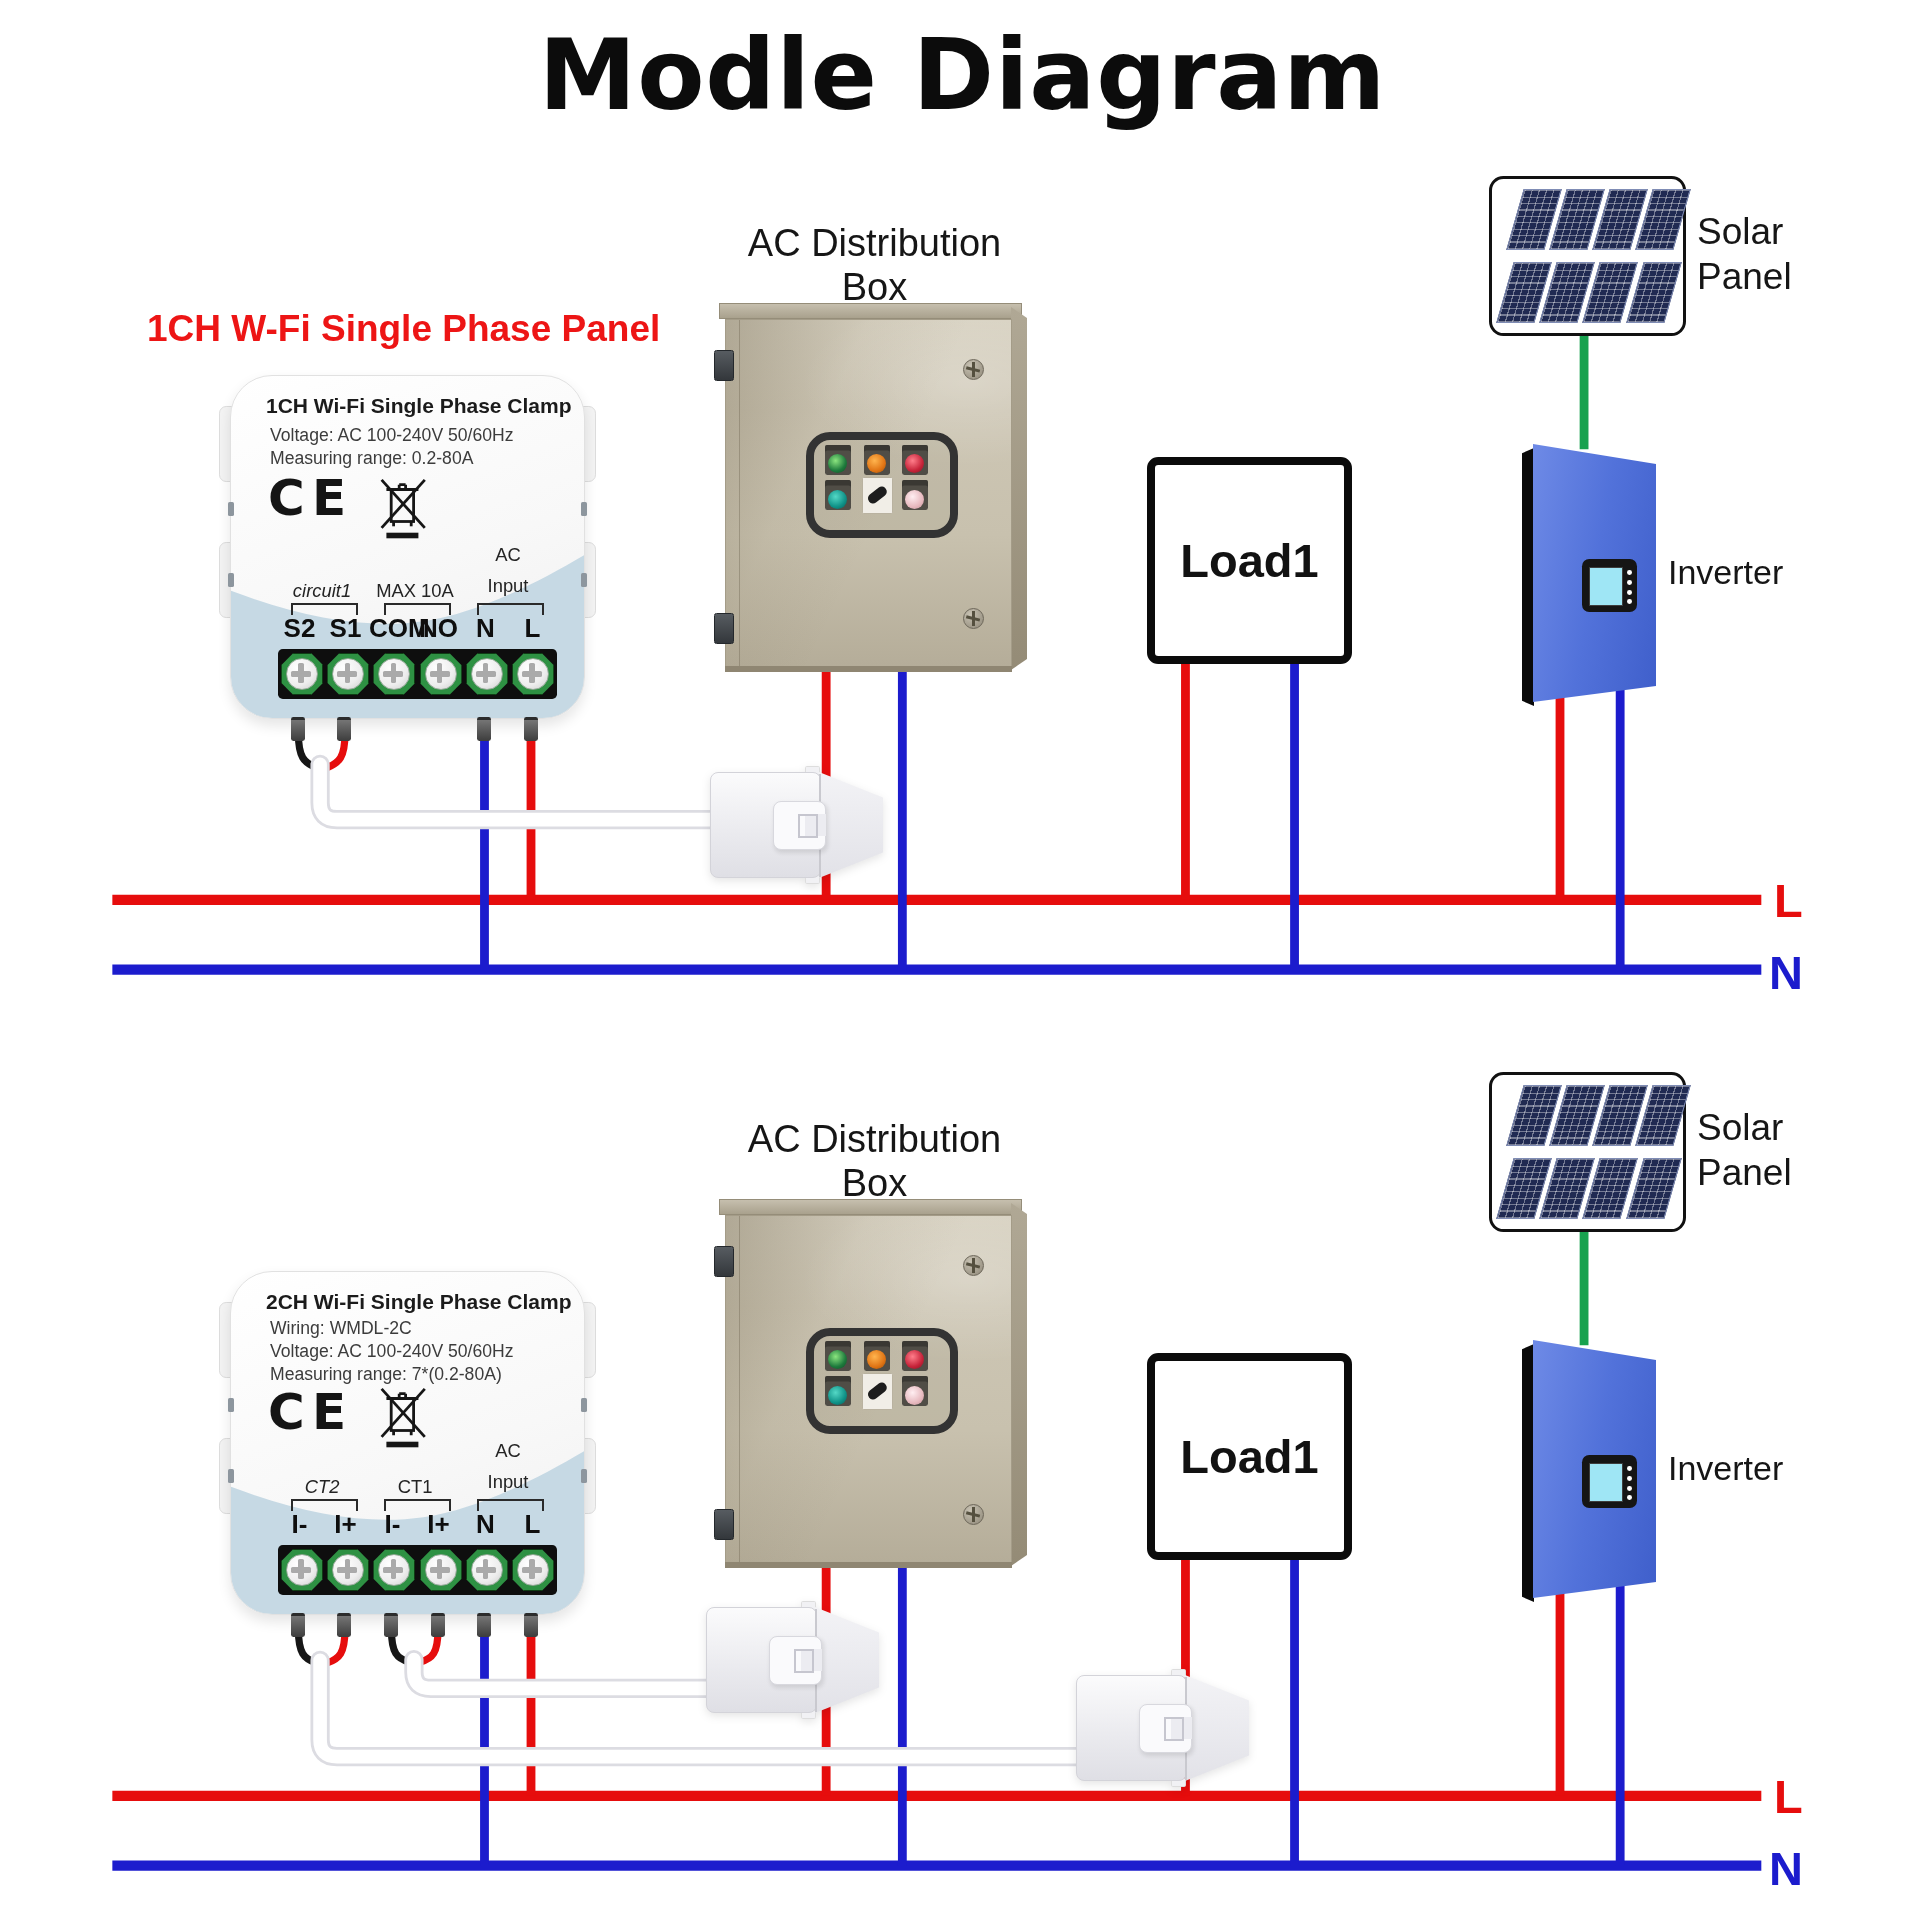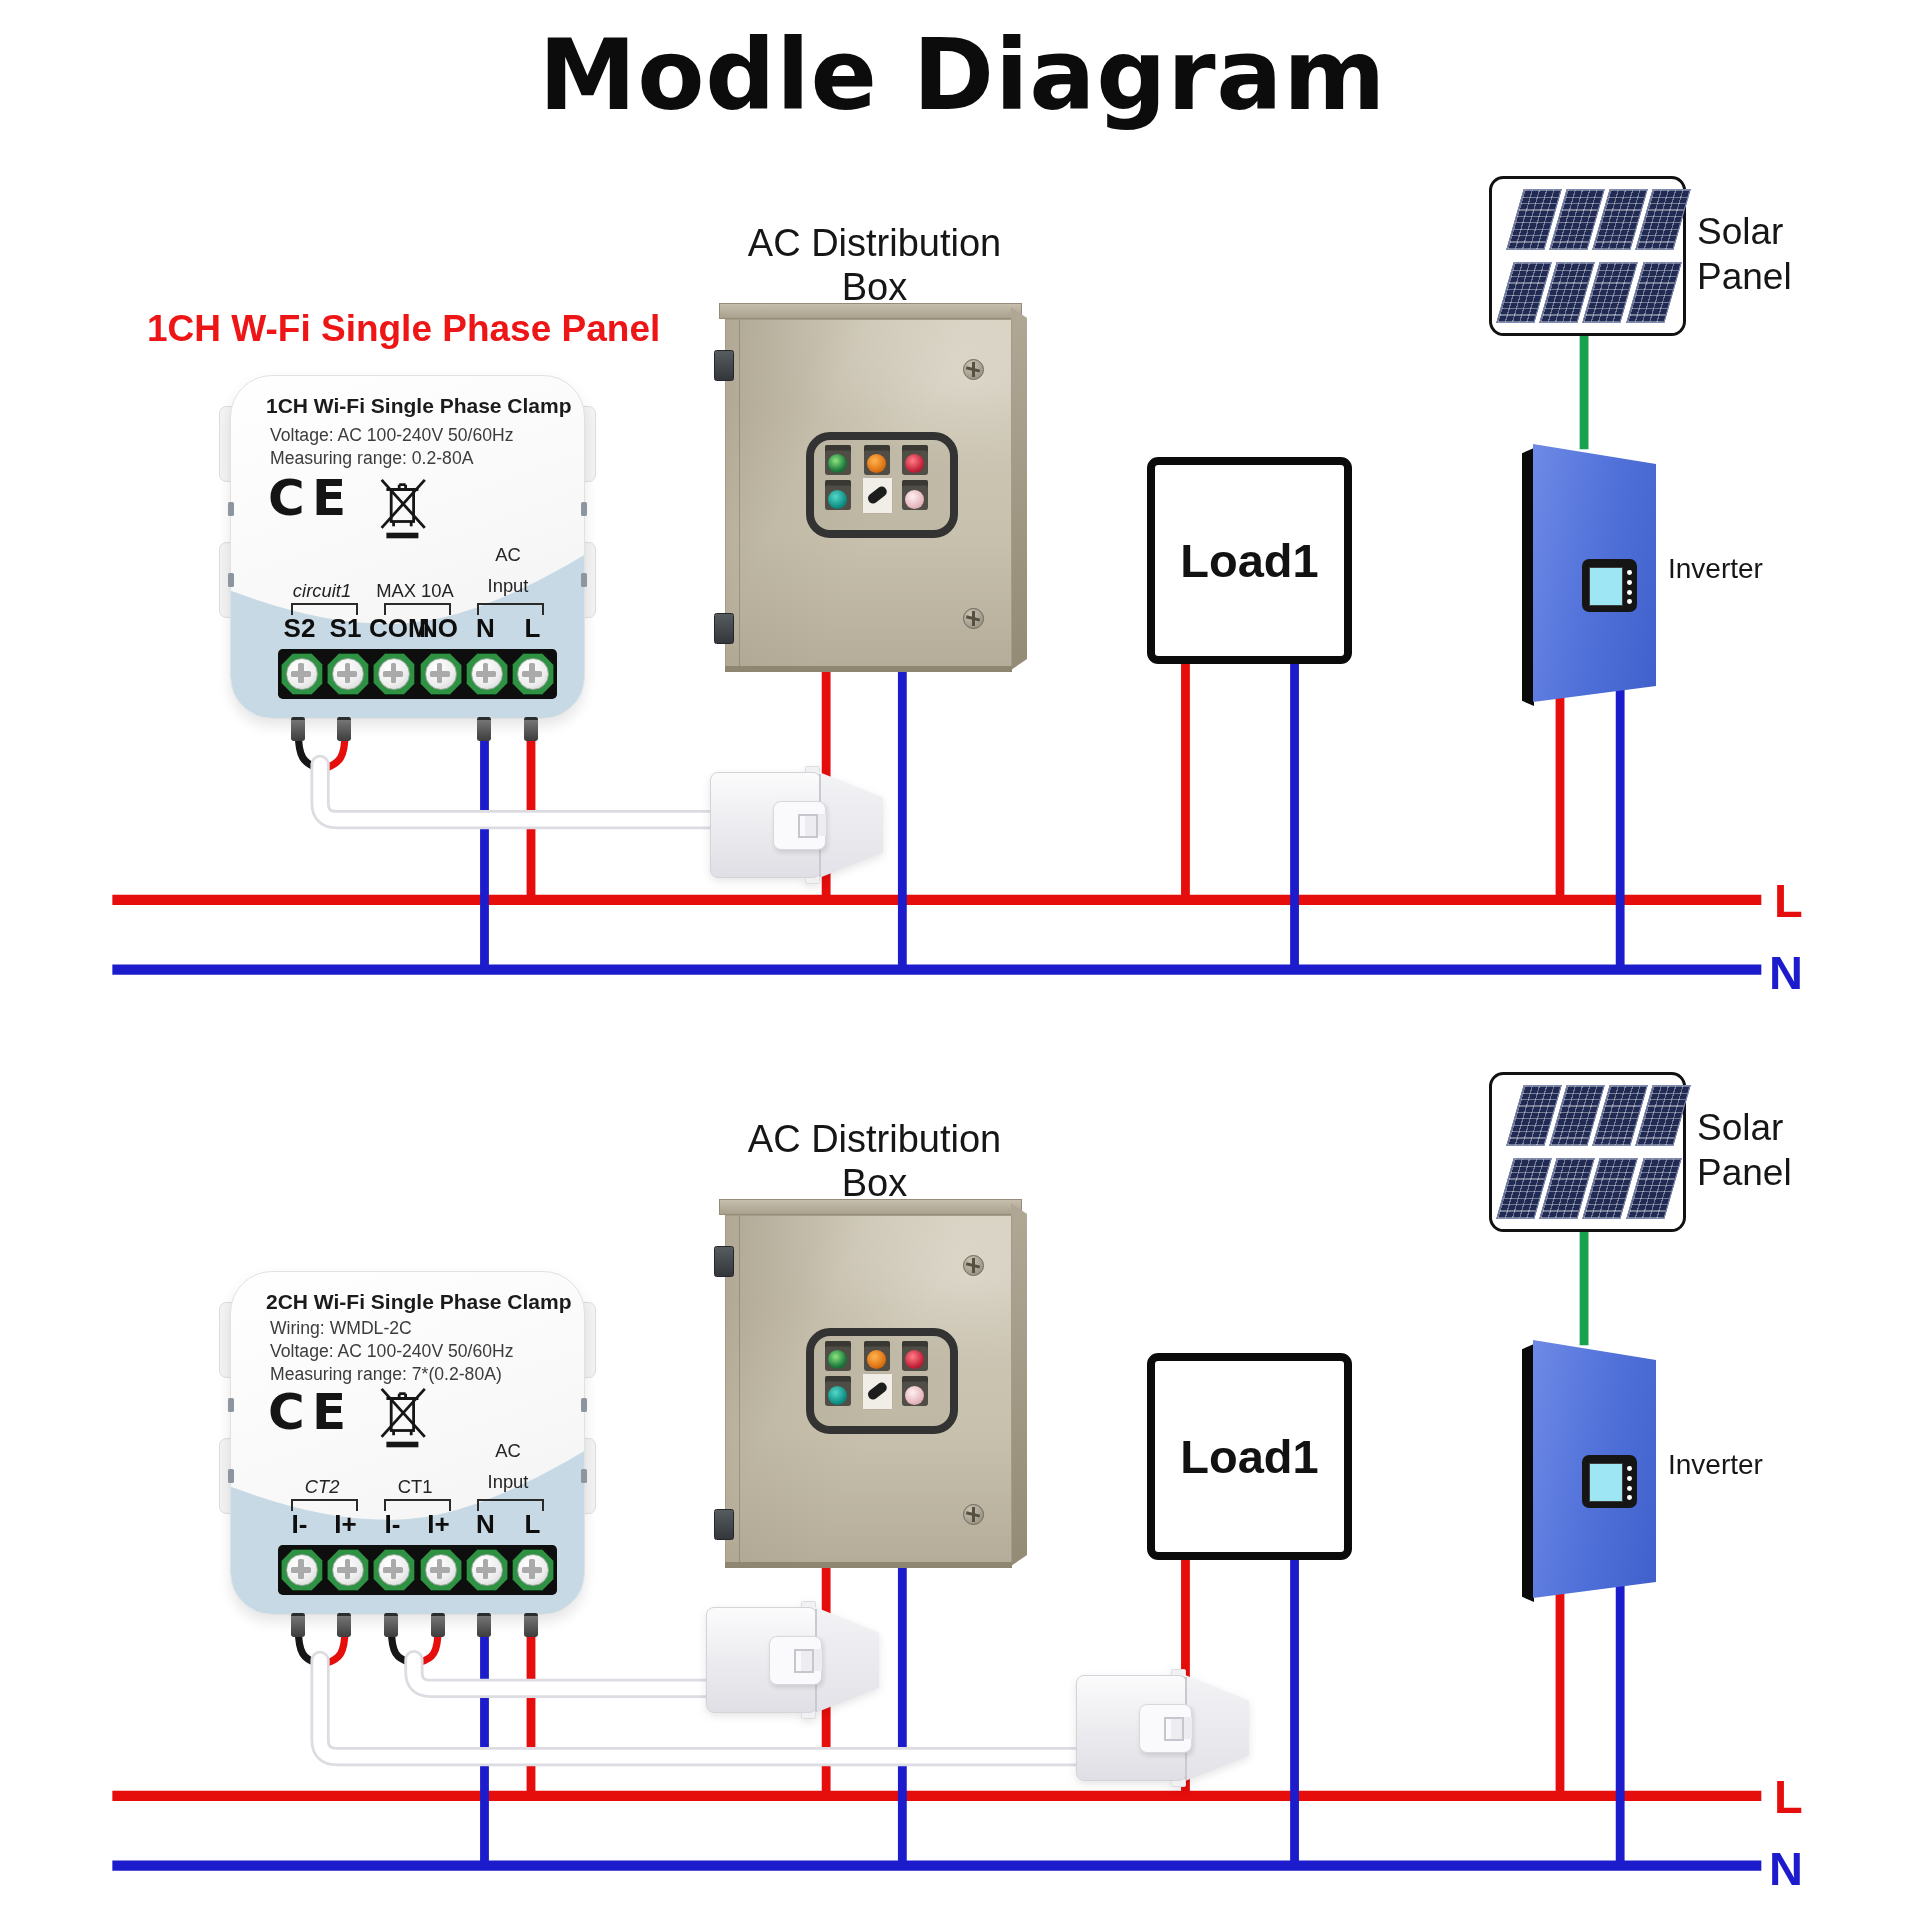--- a/index.html
+++ b/index.html
@@ -141,21 +141,21 @@
     background:#0a0a0a;clip-path:polygon(0 2%,100% 0,100% 100%,0 98%);}
   .inv-front{position:absolute;left:1533px;top:444px;width:123px;height:258px;
     background:linear-gradient(100deg,#6e8ae6,var(--c-inverter_blue,#5272da) 50%,#3f5fcb);
     clip-path:polygon(0 0,100% 7.8%,100% 93.8%,0 100%);}
   .inv-screen{position:absolute;left:1582px;top:559px;width:55px;height:53px;
     background:#151515;border-radius:7.2px;}
   .inv-display{position:absolute;left:1589px;top:567px;width:32px;height:37px;
     background:#9fe6f5;border:0.8px solid #3d3d3d;}
   .inv-dot{position:absolute;left:1627px;width:4.8px;height:4.8px;border-radius:50%;background:#ffffff;}
   .d1{top:570px;} .d2{top:580px;} .d3{top:590px;} .d4{top:599px;}
-  .inv-label{position:absolute;left:1668px;top:553px;font-size:28px;color:#161616;}
+  .inv-label{position:absolute;left:1668px;top:553px;font-size:34px;color:#161616;}
   
   .clamp{position:absolute;width:173px;height:106px;
     filter:drop-shadow(0 3.2px 4px rgba(0,0,0,.10));}
   .cl-body{position:absolute;left:0;top:0;width:111px;height:106px;border-radius:8px;
     background:linear-gradient(180deg,#fbfbfc,#ebebef 55%,#dfdfe5);border:0.8px solid #d3d3d9;
     box-sizing:border-box;}
   .cl-nose{position:absolute;left:109px;top:0;width:64px;height:106px;
     background:linear-gradient(180deg,#f3f3f6,#e2e2e8);
     clip-path:polygon(0 0,100% 24%,100% 76%,0 100%);}
   .cl-seam{position:absolute;left:109px;top:1.6px;width:1.6px;height:103px;background:#c9c9cf;}

